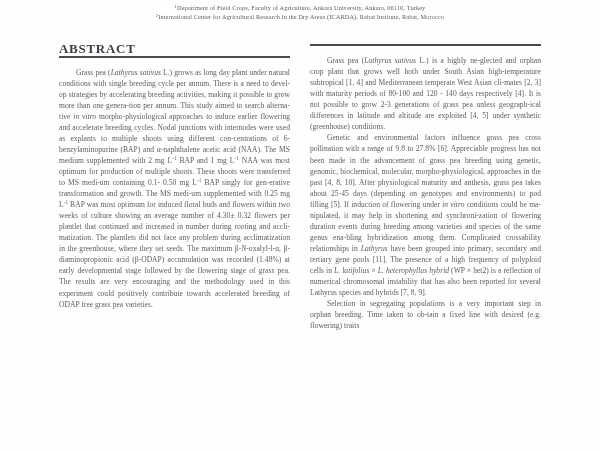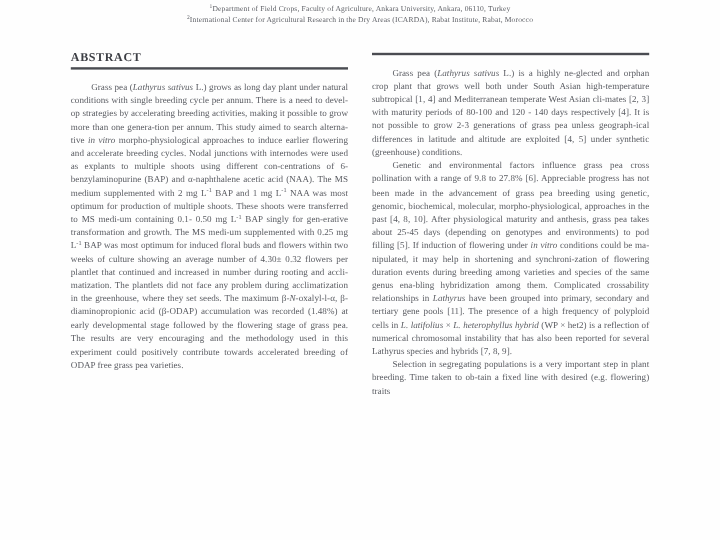--- a/index.html
+++ b/index.html
@@ -48,21 +48,21 @@
     width: 482px;
     height: 406px;
     display: flex;
     justify-content: space-between;
   }
   .col {
     width: 231px;
     position: relative;
   }
   .sec-head {
-    font-size: 10px;
+    font-size: 13px;
     font-weight: bold;
     letter-spacing: 0.055em;
     color: #3d3f45;
     margin: 0 0 1.5px 0;
     line-height: 10px;
   }
   .sec-rule {
     width: 100%;
     height: 2.1px;
     background: #4a4c52;
@@ -106,19 +106,19 @@
       <div class="body-text">
         <p>Grass pea (<i>Lathyrus sativus</i> L.) grows as long day plant under natural conditions with single breeding cycle per annum. There is a need to devel-op strategies by accelerating breeding activities, making it possible to grow more than one genera-tion per annum. This study aimed to search alterna-tive <i>in vitro</i> morpho-physiological approaches to induce earlier flowering and accelerate breeding cycles. Nodal junctions with internodes were used as explants to multiple shoots using different con-centrations of 6-benzylaminopurine (BAP) and α-naphthalene acetic acid (NAA). The MS medium supplemented with 2 mg L<sup>-1</sup> BAP and 1 mg L<sup>-1</sup> NAA was most optimum for production of multiple shoots. These shoots were transferred to MS medi-um containing 0.1- 0.50 mg L<sup>-1</sup> BAP singly for gen-erative transformation and growth. The MS medi-um supplemented with 0.25 mg L<sup>-1</sup> BAP was most optimum for induced floral buds and flowers within two weeks of culture showing an average number of 4.30± 0.32 flowers per plantlet that continued and increased in number during rooting and accli-matization. The plantlets did not face any problem during acclimatization in the greenhouse, where they set seeds. The maximum β-<i>N</i>-oxalyl-l-α, β-diaminopropionic acid (β-ODAP) accumulation was recorded (1.48%) at early developmental stage followed by the flowering stage of grass pea. The results are very encouraging and the methodology used in this experiment could positively contribute towards accelerated breeding of ODAP free grass pea varieties.</p>
       </div>
     </div>
 
     <div class="col">
       <div class="sec-rule"></div>
       <div class="body-text">
         <p>Grass pea (<i>Lathyrus sativus</i> L.) is a highly ne-glected and orphan crop plant that grows well both under South Asian high-temperature subtropical [1, 4] and Mediterranean temperate West Asian cli-mates [2, 3] with maturity periods of 80-100 and 120 - 140 days respectively [4]. It is not possible to grow 2-3 generations of grass pea unless geograph-ical differences in latitude and altitude are exploited [4, 5] under synthetic (greenhouse) conditions.</p>
         <p>Genetic and environmental factors influence grass pea cross pollination with a range of 9.8 to 27.8% [6]. Appreciable progress has not been made in the advancement of grass pea breeding using genetic, genomic, biochemical, molecular, morpho-physiological, approaches in the past [4, 8, 10]. After physiological maturity and anthesis, grass pea takes about 25-45 days (depending on genotypes and environments) to pod filling [5]. If induction of flowering under <i>in vitro</i> conditions could be ma-nipulated, it may help in shortening and synchroni-zation of flowering duration events during breeding among varieties and species of the same genus ena-bling hybridization among them. Complicated crossability relationships in <i>Lathyrus</i> have been grouped into primary, secondary and tertiary gene pools [11]. The presence of a high frequency of polyploid cells in <i>L. latifolius</i> × <i>L. heterophyllus hybrid</i> (WP × het2) is a reflection of numerical chromosomal instability that has also been reported for several Lathyrus species and hybrids [7, 8, 9].</p>
-        <p>Selection in segregating populations is a very important step in plant breeding. Time taken to ob-tain a fixed line with desired (e.g. flowering) traits</p>
+        <p>Selection in segregating populations is a very important step in orphan breeding. Time taken to ob-tain a fixed line with desired (e.g. flowering) traits</p>
       </div>
     </div>
 
   </div>
 
 </div>
 
 </body></html>

